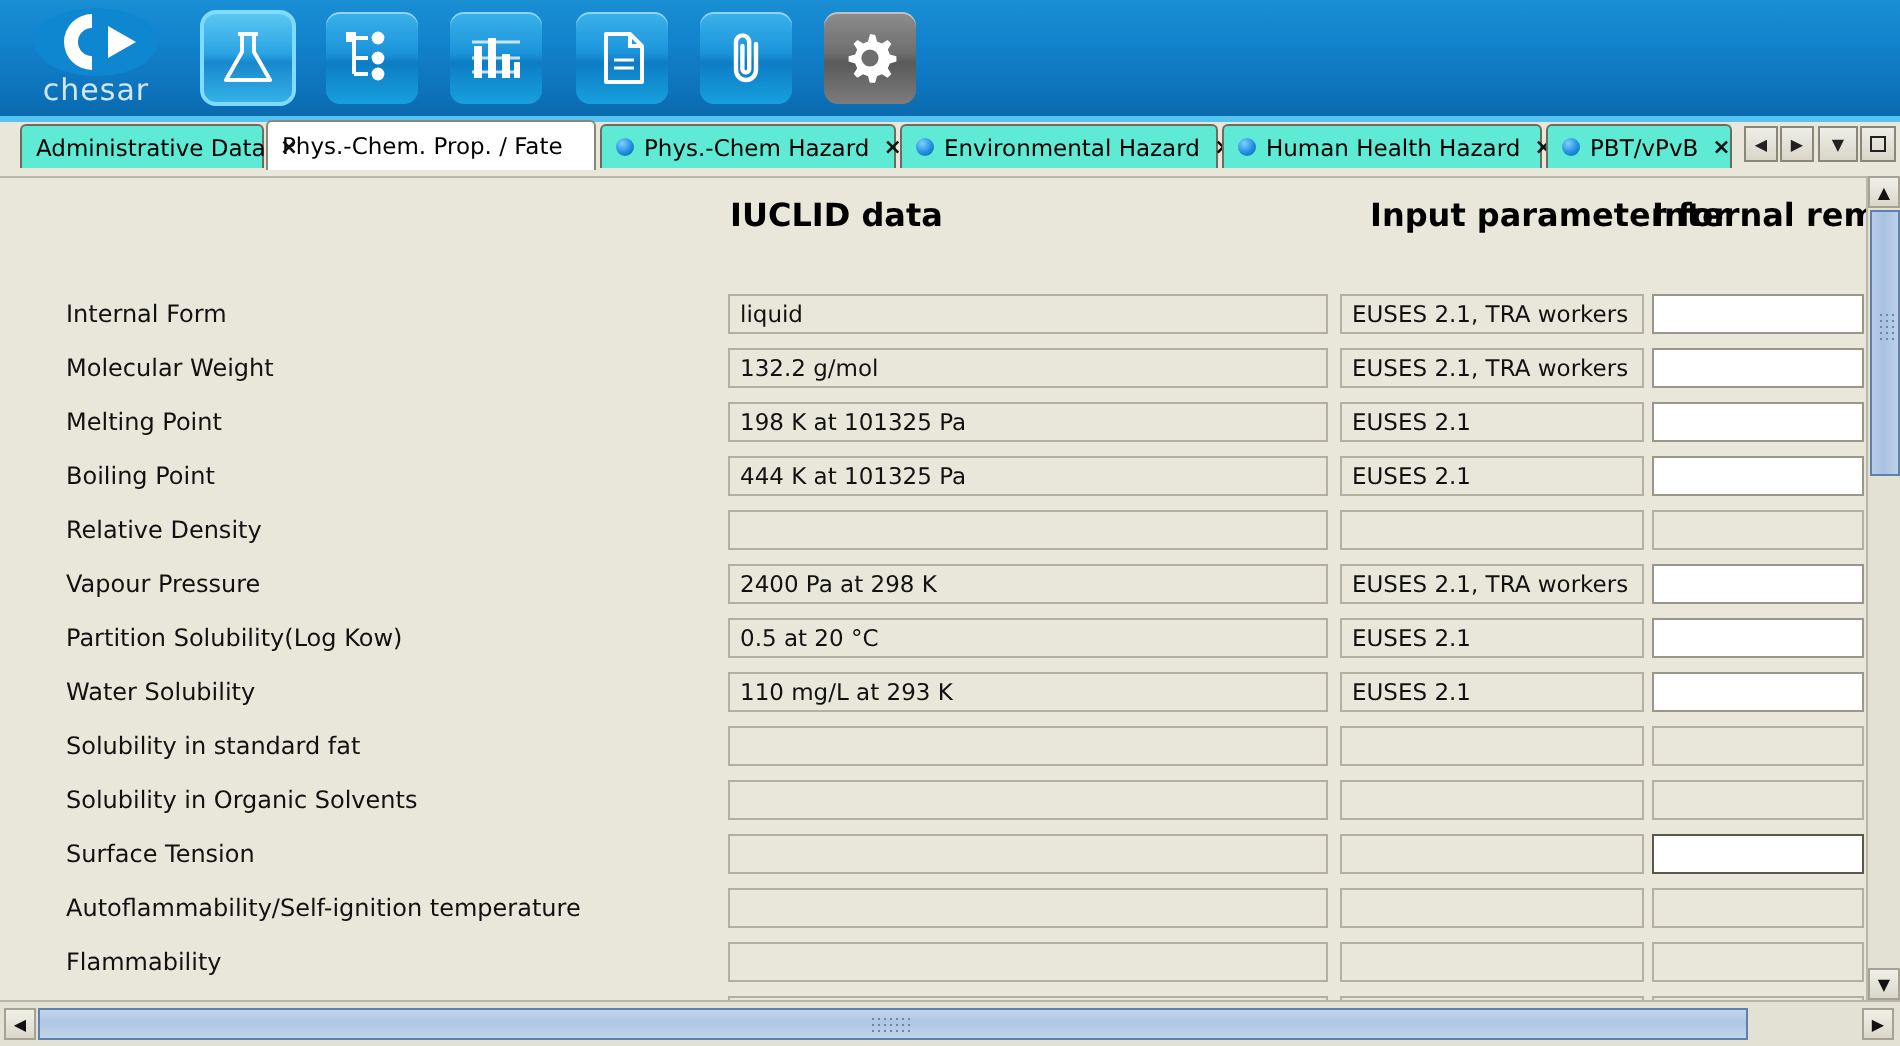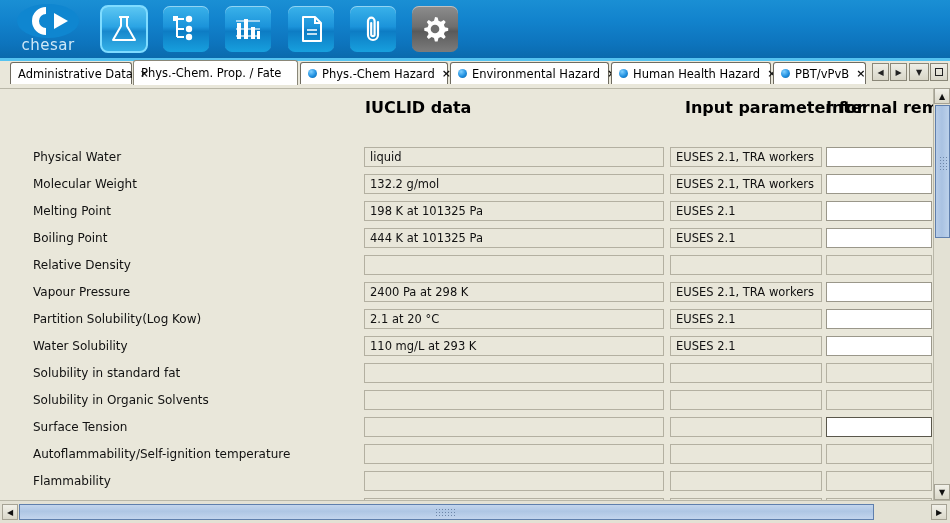--- a/index.html
+++ b/index.html
@@ -44,21 +44,21 @@
   #tabstrip {
     position: absolute; left: 0; top: 58px; width: 950px; height: 30px;
     background: #E9E7DA;
   }
   #tabstrip::before {
     content: ""; position: absolute; left: 0; top: 0; width: 950px; height: 3px;
     background: #55c3f0;
   }
   .tab {
     position: absolute; top: 4px; height: 22px;
-    background: #ffffff;
+    background: #5eead4;
     border: 1px solid #6e6b60;
     border-bottom: none;
     border-radius: 3px 3px 0 0;
     color: #000;
     font-size: 11.5px;
     display: flex; align-items: center; gap: 5px;
     padding: 0 6px 0 7px;
     white-space: nowrap;
   }
   .tab.active {
@@ -289,21 +289,21 @@
   </div>
 </div>
 
 <div id="content">
   <div class="colhead" id="ch-iuclid">IUCLID data</div>
   <div class="colhead" id="ch-input">Input parameter for</div>
   <div class="colhead" id="ch-remark">Internal remarks</div>
 
   <div id="rows">
       <div class="row" style="top: 56px;">
-        <div class="rowlabel">Physical Water</div>
+        <div class="rowlabel">Internal Form</div>
         <div class="fld c1">liquid</div>
         <div class="fld c2">EUSES 2.1, TRA workers</div>
         <div class="fld c3 white"></div>
       </div>
       <div class="row" style="top: 83px;">
         <div class="rowlabel">Molecular Weight</div>
         <div class="fld c1">132.2 g/mol</div>
         <div class="fld c2">EUSES 2.1, TRA workers</div>
         <div class="fld c3 white"></div>
       </div>
@@ -326,21 +326,21 @@
         <div class="fld c3"></div>
       </div>
       <div class="row" style="top: 191px;">
         <div class="rowlabel">Vapour Pressure</div>
         <div class="fld c1">2400 Pa at 298 K</div>
         <div class="fld c2">EUSES 2.1, TRA workers</div>
         <div class="fld c3 white"></div>
       </div>
       <div class="row" style="top: 218px;">
         <div class="rowlabel">Partition Solubility(Log Kow)</div>
-        <div class="fld c1">2.1 at 20 °C</div>
+        <div class="fld c1">0.5 at 20 °C</div>
         <div class="fld c2">EUSES 2.1</div>
         <div class="fld c3 white"></div>
       </div>
       <div class="row" style="top: 245px;">
         <div class="rowlabel">Water Solubility</div>
         <div class="fld c1">110 mg/L at 293 K</div>
         <div class="fld c2">EUSES 2.1</div>
         <div class="fld c3 white"></div>
       </div>
       <div class="row" style="top: 272px;">

